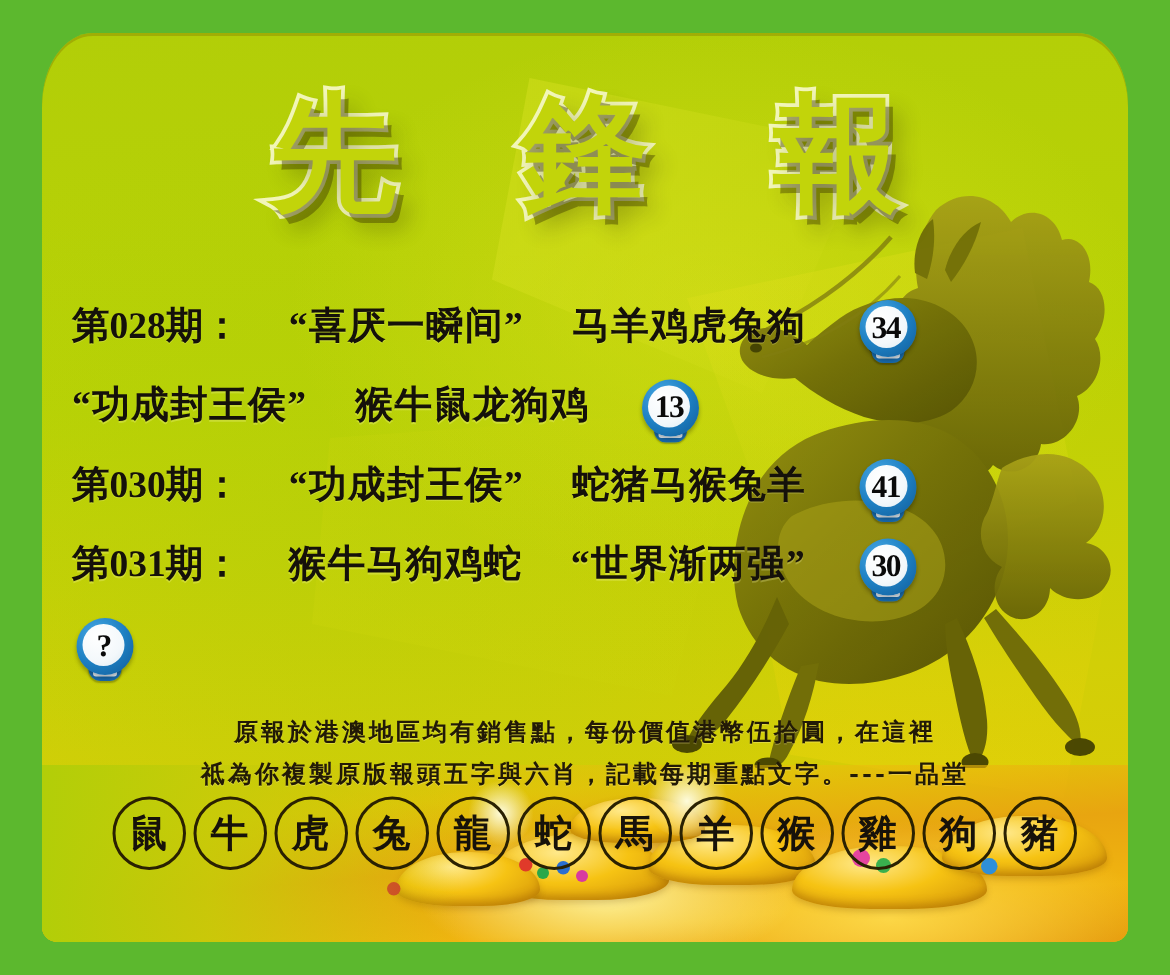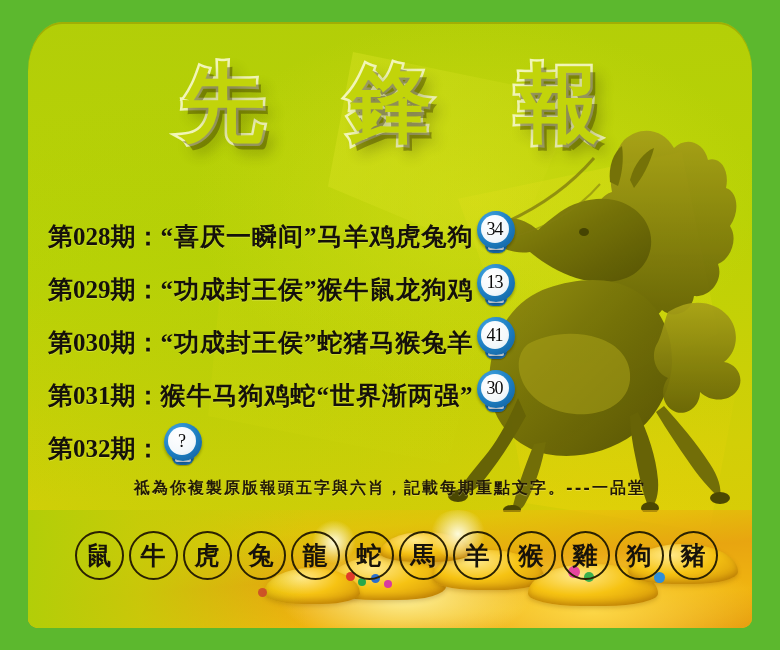--- a/index.html
+++ b/index.html
@@ -99,22 +99,23 @@
     position: absolute;
     left: 0;
     top: 178px;
     width: 724px;
     z-index: 5;
   }
   .row {
     position: relative;
     height: 53px;
     display: flex;
-    align-items: flex-end;
+    align-items: flex-start;
     padding-left: 20px;
+    gap: 32px;
   }
   .row-text {
     font-family: "Liberation Serif", "DejaVu Serif", serif;
     font-size: 25px;
     font-weight: bold;
     color: #15110a;
     white-space: nowrap;
     letter-spacing: 0.5px;
     text-shadow: 0 1px 0 rgba(255,255,180,0.25);
   }
@@ -167,22 +168,22 @@
     width: 28px;
     height: 28px;
     border-radius: 50%;
     background: radial-gradient(circle at 36% 30%, #ffffff 0%, #f3f8fb 62%, #dceaf2 100%);
     display: flex;
     align-items: center;
     justify-content: center;
   }
   .ball .num {
     font-family: "Liberation Serif", "DejaVu Serif", serif;
-    font-size: 18px;
-    font-weight: normal;
+    font-size: 21px;
+    font-weight: bold;
     color: #0a0a0a;
     line-height: 1;
     letter-spacing: -1px;
   }
 
   
   #notice {
     position: absolute;
     left: 0;
     top: 452px;
@@ -364,21 +365,20 @@
         <span class="ball">
           <span class="cap"></span>
           <span class="orb"></span>
           <span class="inner">
             <span class="num">34</span>
           </span>
         </span>
       </div>
 
       <div class="row">
-        <span class="row-text row-issue">第029期：</span>
         <span class="row-text row-quote">“功成封王侯”</span>
         <span class="row-text row-zodiac">猴牛鼠龙狗鸡</span>
         <span class="ball">
           <span class="cap"></span>
           <span class="orb"></span>
           <span class="inner">
             <span class="num">13</span>
           </span>
         </span>
       </div>
@@ -403,21 +403,20 @@
         <span class="ball">
           <span class="cap"></span>
           <span class="orb"></span>
           <span class="inner">
             <span class="num">30</span>
           </span>
         </span>
       </div>
 
       <div class="row">
-        <span class="row-text row-issue">第032期：</span>
         <span class="ball">
           <span class="cap"></span>
           <span class="orb"></span>
           <span class="inner">
             <span class="num">?</span>
           </span>
         </span>
       </div>
 
     </div>
@@ -436,20 +435,21 @@
       <div class="gem" style="left:540px; top:56px;  width:12px; height:12px; background:#e6459f;"></div>
       <div class="gem" style="left:556px; top:62px;  width:10px; height:10px; background:#3ab04e;"></div>
       <div class="gem" style="left:626px; top:62px;  width:11px; height:11px; background:#2f8fd8;"></div>
       <div class="gem" style="left:230px; top:78px;  width:9px;  height:9px; background:#cf2f2f;"></div>
       <div class="spark" style="left:284px; top:10px;  width:44px; height:44px;"></div>
       <div class="spark" style="left:400px; top:0px;   width:60px; height:48px;"></div>
       <div class="left-fade"></div>
     </div>
 
     <div id="notice">
+      <div class="notice-line">原報於港澳地區均有銷售點，每份價值港幣伍拾圓，在這裡</div>
       <div class="notice-line">祗為你複製原版報頭五字與六肖，記載每期重點文字。---一品堂</div>
     </div>
 
     <div id="zodiac-row">
       <div class="zcoin">
           <span>鼠</span>
         </div>
       <div class="zcoin">
           <span>牛</span>
         </div>

